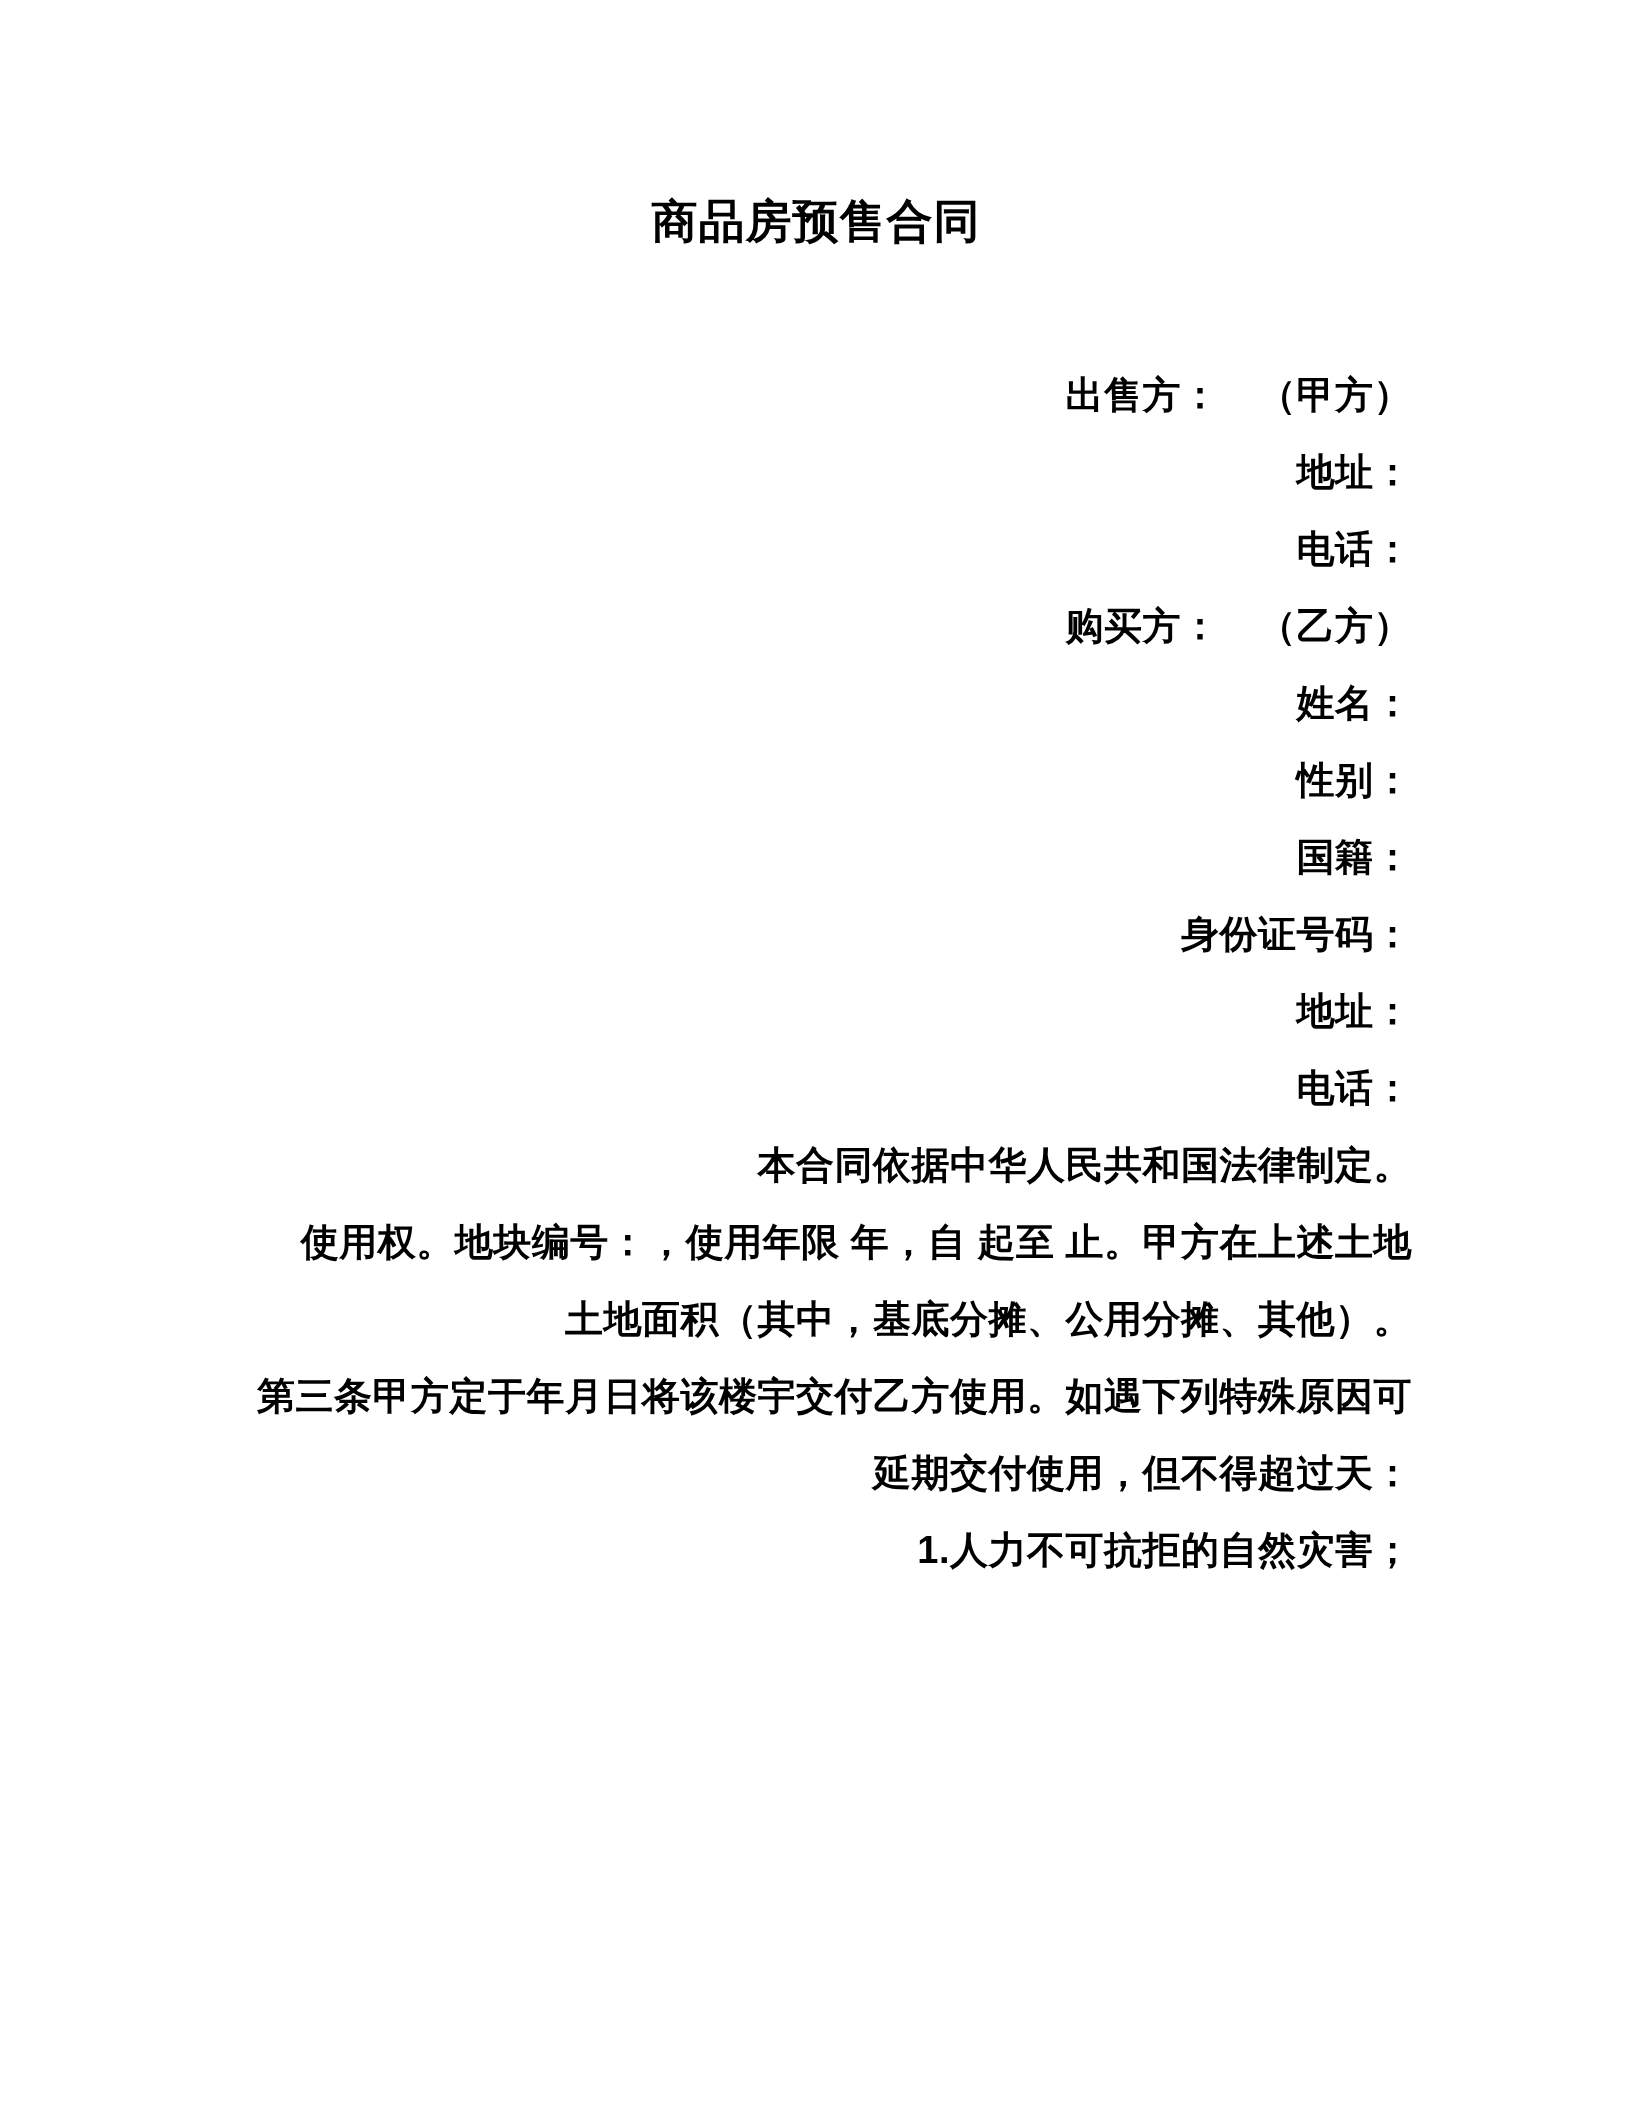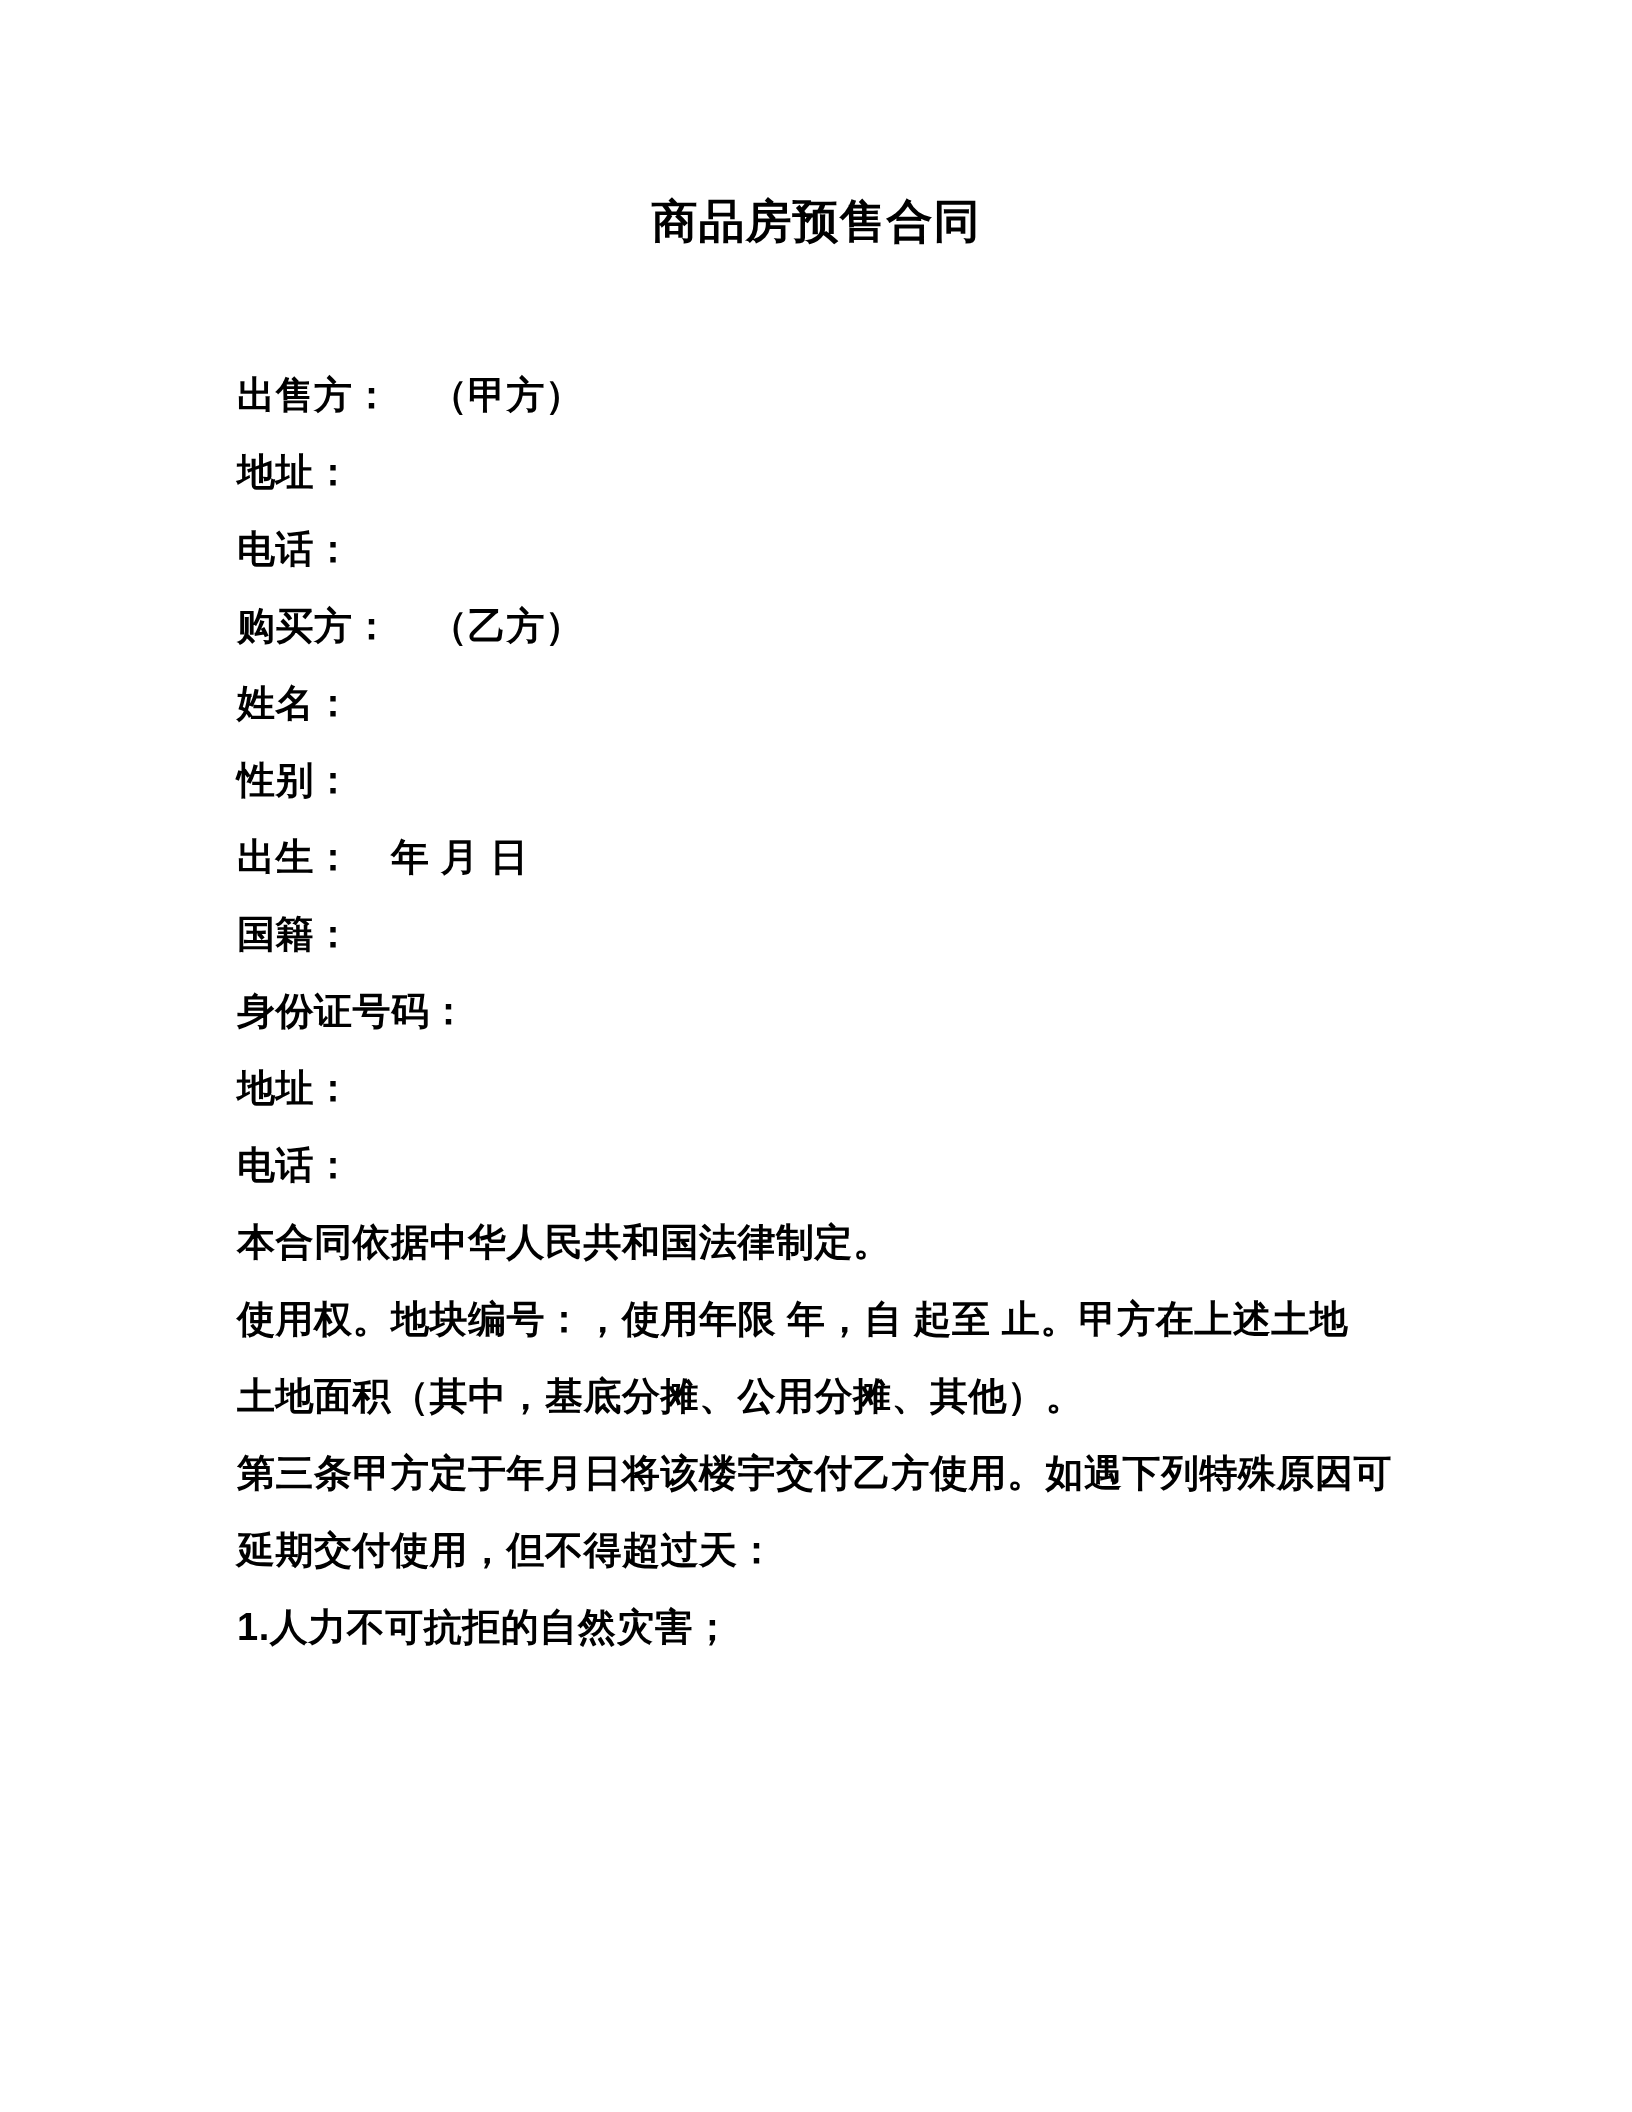--- a/index.html
+++ b/index.html
@@ -33,36 +33,36 @@
     top: 357px;
     width: 1175px;
     font-size: 38px;
     font-weight: 600;
     letter-spacing: 0.5px;
   }
   .doc-line {
     height: 77px;
     line-height: 77px;
     white-space: nowrap;
+    text-align: right;
   }
 </style>
 </head>
 <body>
 
 <div class="page">
   <div class="doc-title">商品房预售合同</div>
 
   <div class="doc-body">
     <div class="doc-line">出售方：　（甲方）</div>
     <div class="doc-line">地址：</div>
     <div class="doc-line">电话：</div>
     <div class="doc-line">购买方：　（乙方）</div>
     <div class="doc-line">姓名：</div>
     <div class="doc-line">性别：</div>
-    <div class="doc-line">出生：　年 月 日</div>
     <div class="doc-line">国籍：</div>
     <div class="doc-line">身份证号码：</div>
     <div class="doc-line">地址：</div>
     <div class="doc-line">电话：</div>
     <div class="doc-line">本合同依据中华人民共和国法律制定。</div>
     <div class="doc-line">使用权。地块编号：，使用年限 年，自 起至 止。甲方在上述土地</div>
     <div class="doc-line">土地面积（其中，基底分摊、公用分摊、其他）。</div>
     <div class="doc-line">第三条甲方定于年月日将该楼宇交付乙方使用。如遇下列特殊原因可</div>
     <div class="doc-line">延期交付使用，但不得超过天：</div>
     <div class="doc-line">1.人力不可抗拒的自然灾害；</div>

